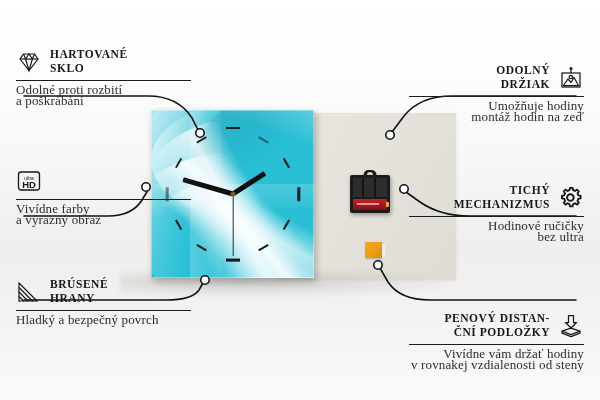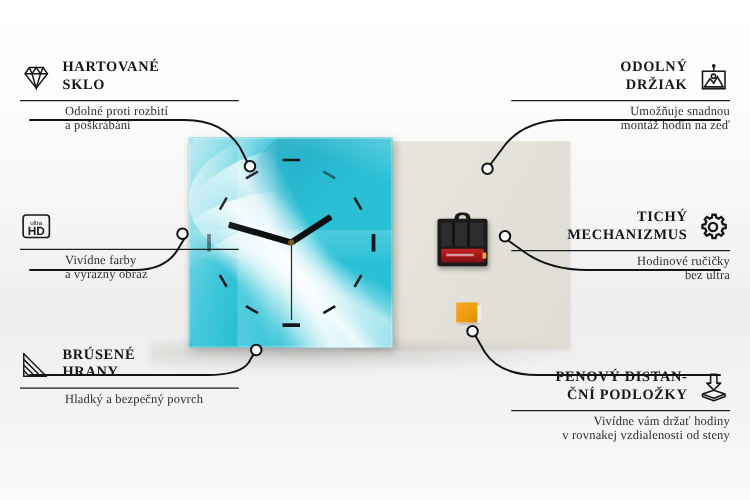--- a/index.html
+++ b/index.html
@@ -105,31 +105,31 @@
   .foam:after { content:""; position:absolute; right:-3px; top:2px; width:3px; height:14px;
     background:#efeee9; transform:skewY(-20deg); }
 
   
   .connectors { position:absolute; left:0; top:0; width:600px; height:400px; }
 
   
   .feat { position:absolute; width:175px; }
   .feat .head { display:flex; align-items:center; gap:8px; }
   .feat.left .head { justify-content:flex-start; }
-  .feat.right .head { justify-content:flex-end; }
+  .feat.right .head { justify-content:flex-end;margin-top:16px; }
   .feat .title {
     font-family:"Liberation Serif", serif;
     font-weight:700; font-size:11.5px; line-height:13.5px;
     letter-spacing:.55px; color:#15181b; text-transform:uppercase;
   }
   .feat.right .title { text-align:right; }
   .feat .rule { height:1px; background:#1a1d20; margin:5px 0 4px; width:100%; }
   .feat .desc {
     font-family:"Liberation Serif", serif;
-    font-size:10px; line-height:10.6px; color:#2a2d31; letter-spacing:.15px;margin-left:36px;
+    font-size:13px; line-height:10.6px; color:#2a2d31; letter-spacing:.15px;
   }
   .feat.right .desc { text-align:right; }
   .ico { width:26px; height:26px; flex:0 0 26px; display:block; }
   .ico svg { display:block; width:26px; height:26px; }
 
   
   #f-glass  { left:16px;  top:48px;  }
   #f-print  { left:16px;  top:168px; }
   #f-edges  { left:16px;  top:278px; }
   #f-holder { left:409px; top:48px;  }
@@ -291,21 +291,21 @@
           <path d="M13 8 L13 4.5"></path>
               <circle cx="13" cy="3.6" r="1.5" fill="#15181b" stroke="none"></circle>
           <path d="M5.5 20.5 L10 14 L13 17.5 L16 12.5 L20.5 20.5 Z" fill="none"></path>
           <circle cx="12.8" cy="12" r="1.7"></circle>
         </g>
           </svg>
       </span>
     </div>
     <div class="rule"></div>
     <div class="desc">
-      <div>Umožňuje snadnou</div>
+      <div>Umožňuje hodiny</div>
       <div>montáž hodin na zeď</div>
     </div>
   </div>
 
   <div class="feat right" id="f-mech">
     <div class="head">
       <div class="title">
         <div>TICHÝ</div>
         <div>MECHANIZMUS</div>
       </div>

